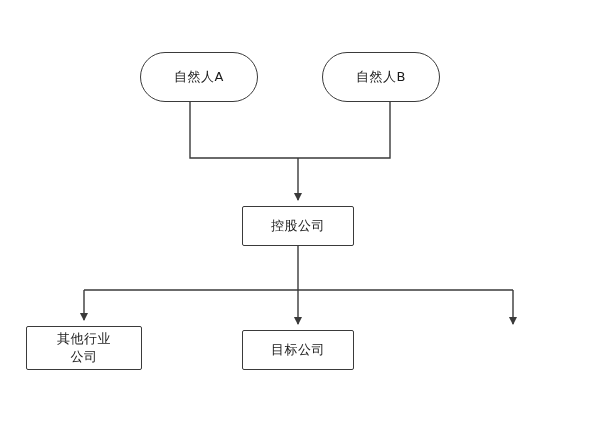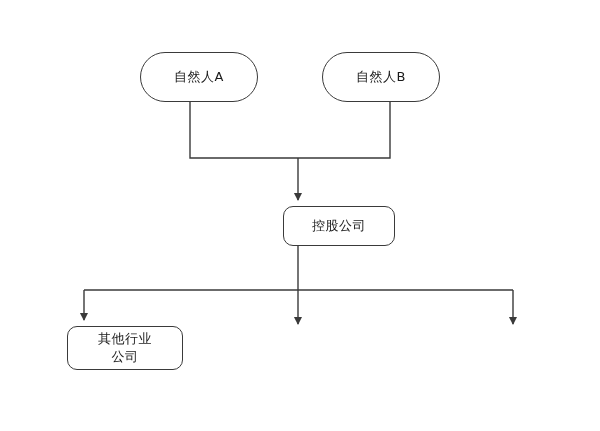--- a/index.html
+++ b/index.html
@@ -33,22 +33,21 @@
     justify-content: center;
     text-align: center;
     font-size: 13px;
     line-height: 18px;
     letter-spacing: 0.5px;
   }
   .node.rounded {
     border-radius: 26px;
   }
   .node.rect {
-    border-radius: 10px;
-    margin-left: 41px;
+    border-radius: 2px;
   }
   .node span {
     display: block;
     padding: 0 6px;
     white-space: pre-line;
   }
 </style>
 </head>
 <body>
 
@@ -101,15 +100,18 @@
 
   <div class="node rect" style="left:242px; top:206px; width:112px; height:40px;">
     <span>控股公司</span>
   </div>
 
   <div class="node rect" style="left:26px; top:326px; width:116px; height:44px;">
     <span>其他行业
 公司</span>
   </div>
 
+  <div class="node rect" style="left:242px; top:330px; width:112px; height:40px;">
+    <span>目标公司</span>
+  </div>
 
 
 </div>
 
 </body></html>

